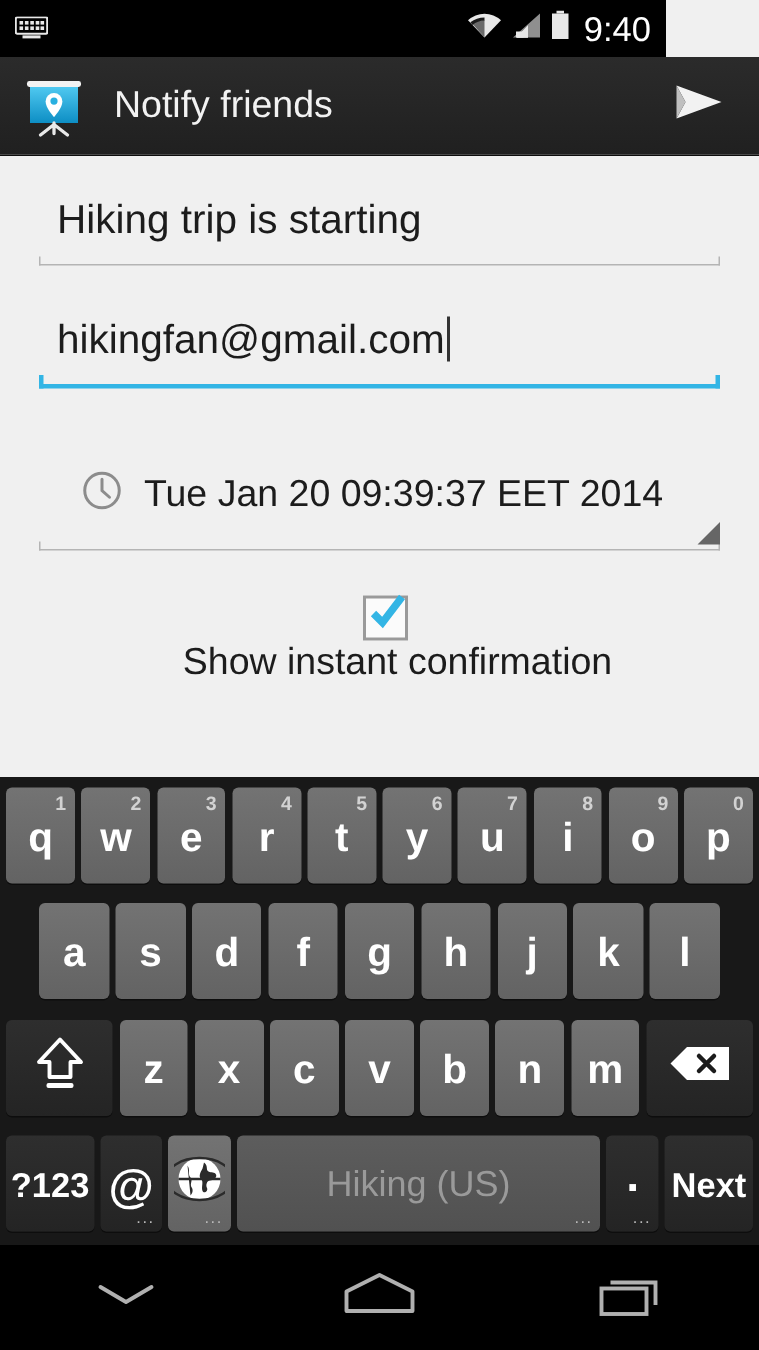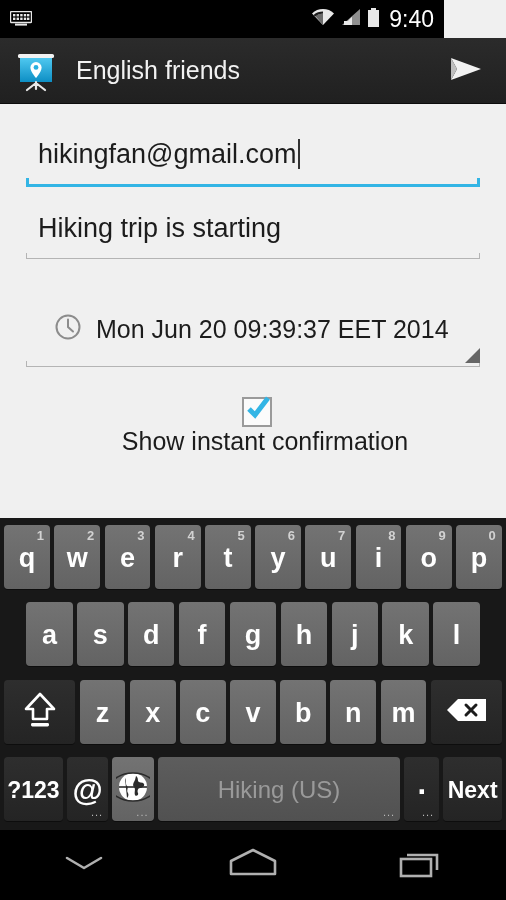--- a/index.html
+++ b/index.html
@@ -347,52 +347,52 @@
             <stop offset="1" stop-color="#0d8ec4"></stop>
           </linearGradient>
         </defs>
         <rect x="4" y="5" width="36" height="4" rx="1.6" fill="#f2f2f2"></rect>
         <rect x="6" y="9" width="32" height="24" fill="url(#boardg)"></rect>
         <path d="M22 13 a5.6 5.6 0 0 0 -5.6 5.6 c0 4.3 5.6 10.4 5.6 10.4 s5.6 -6.1 5.6 -10.4 A5.6 5.6 0 0 0 22 13 z" fill="#ffffff"></path>
         <circle cx="22" cy="18.4" r="2.4" fill="#29b0e0"></circle>
         <path d="M22 33 L22 40 M22 34 L13 41 M22 34 L31 41" stroke="#e8e8e8" stroke-width="2.2" fill="none" stroke-linecap="round"></path>
       </svg>
     </div>
-    <div class="ab-title">English friends</div>
+    <div class="ab-title">Notify friends</div>
     <div class="ab-send">
       <span>
         <svg width="38" height="30" viewBox="0 0 38 30">
           <path d="M4 4 L34 15 L4 26 L10 15 Z" fill="#f2f2f2"></path>
           <path d="M4 4 L10 15 L4 26 Z" fill="#bfbfbf"></path>
         </svg>
       </span>
     </div>
   </div>
 
   <div class="form">
 
+    <div class="field field-subject">
+      <div class="field-text">Hiking trip is starting</div>
+      <div class="underline dim"></div>
+    </div>
+
     <div class="field field-email">
       <div class="field-text"><span>hikingfan@gmail.com</span><span class="caret"></span></div>
       <div class="underline"></div>
-    </div>
-
-    <div class="field field-subject">
-      <div class="field-text">Hiking trip is starting</div>
-      <div class="underline dim"></div>
     </div>
 
     <div class="field field-date">
       <div class="date-row">
         <span>
           <svg width="28" height="28" viewBox="0 0 28 28">
             <circle cx="14" cy="14" r="11.5" fill="none" stroke="#8c8c8c" stroke-width="2"></circle>
             <path d="M14 6.5 L14 14 L19 18.5" fill="none" stroke="#8c8c8c" stroke-width="2" stroke-linecap="round"></path>
           </svg>
         </span>
-        <span class="date-text">Mon Jun 20 09:39:37 EET 2014</span>
+        <span class="date-text">Tue Jan 20 09:39:37 EET 2014</span>
       </div>
       <div class="underline dim"></div>
       <div class="spinner-tri"></div>
     </div>
 
     <div class="checkrow">
       <span class="checkbox">
         <svg width="32" height="32" viewBox="0 0 32 32">
           <path d="M7 17 L13 23 L26 6" fill="none" stroke="#33b5e5" stroke-width="5" stroke-linecap="butt"></path>
         </svg>

